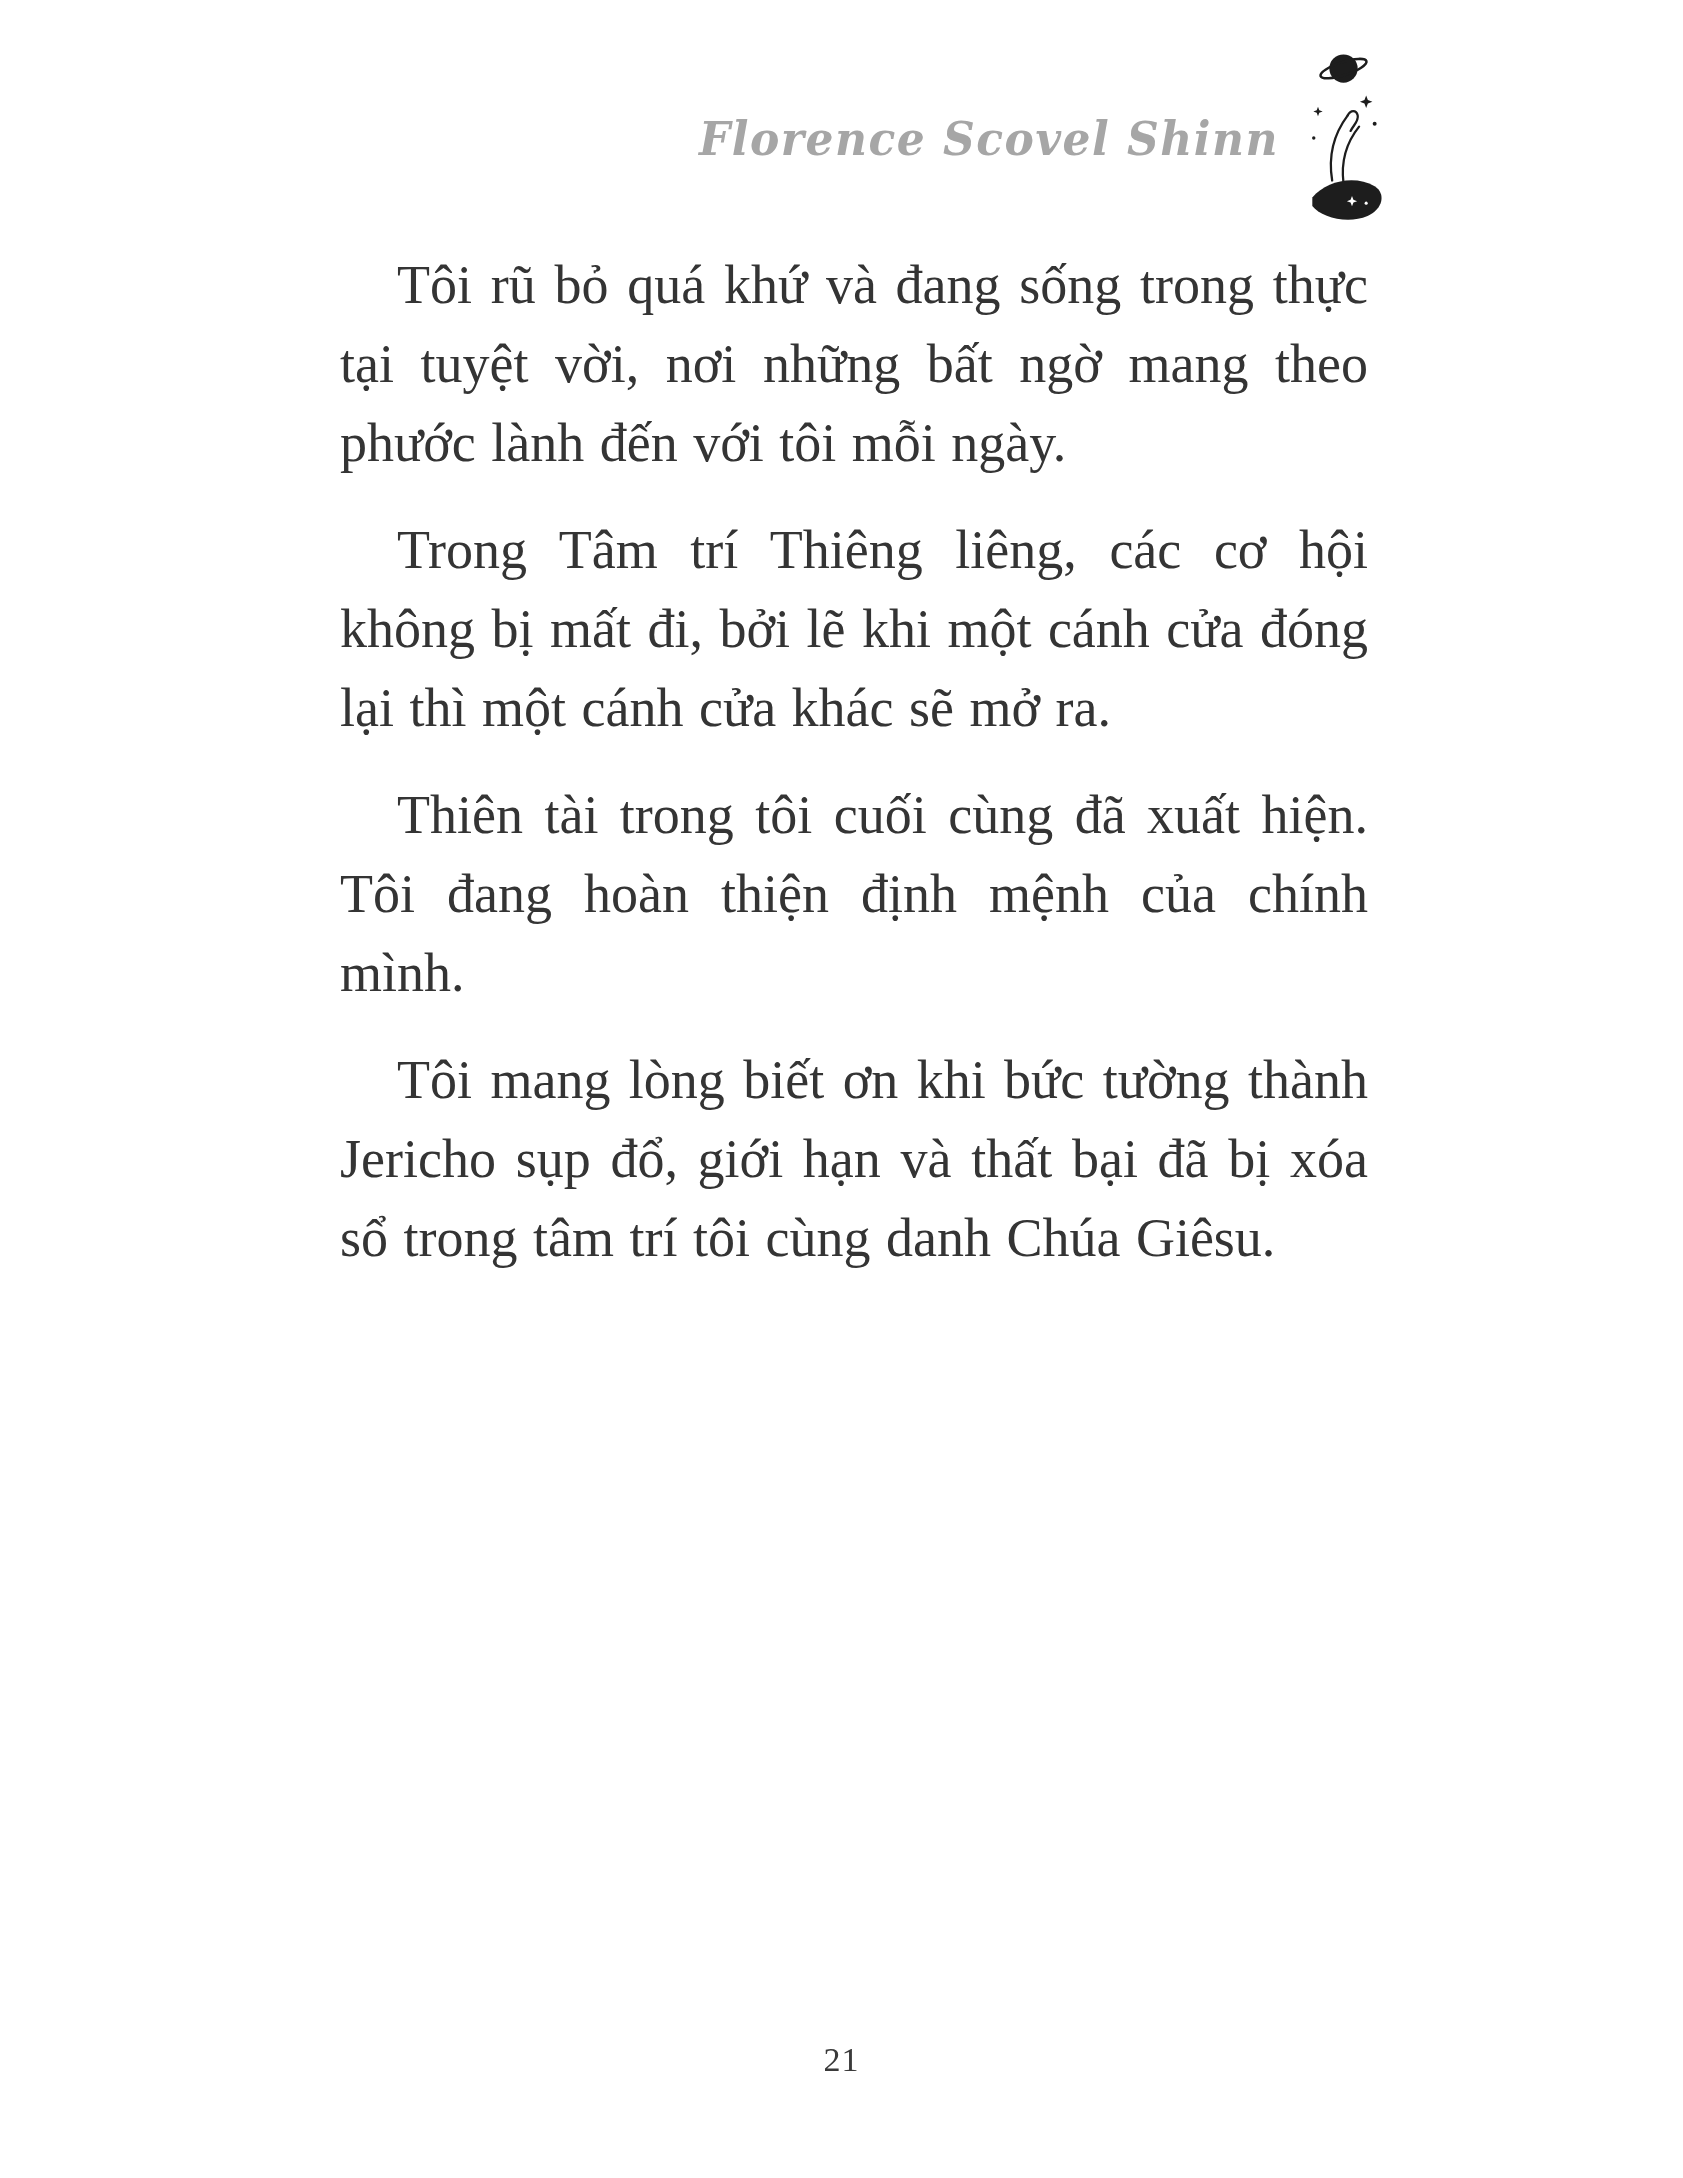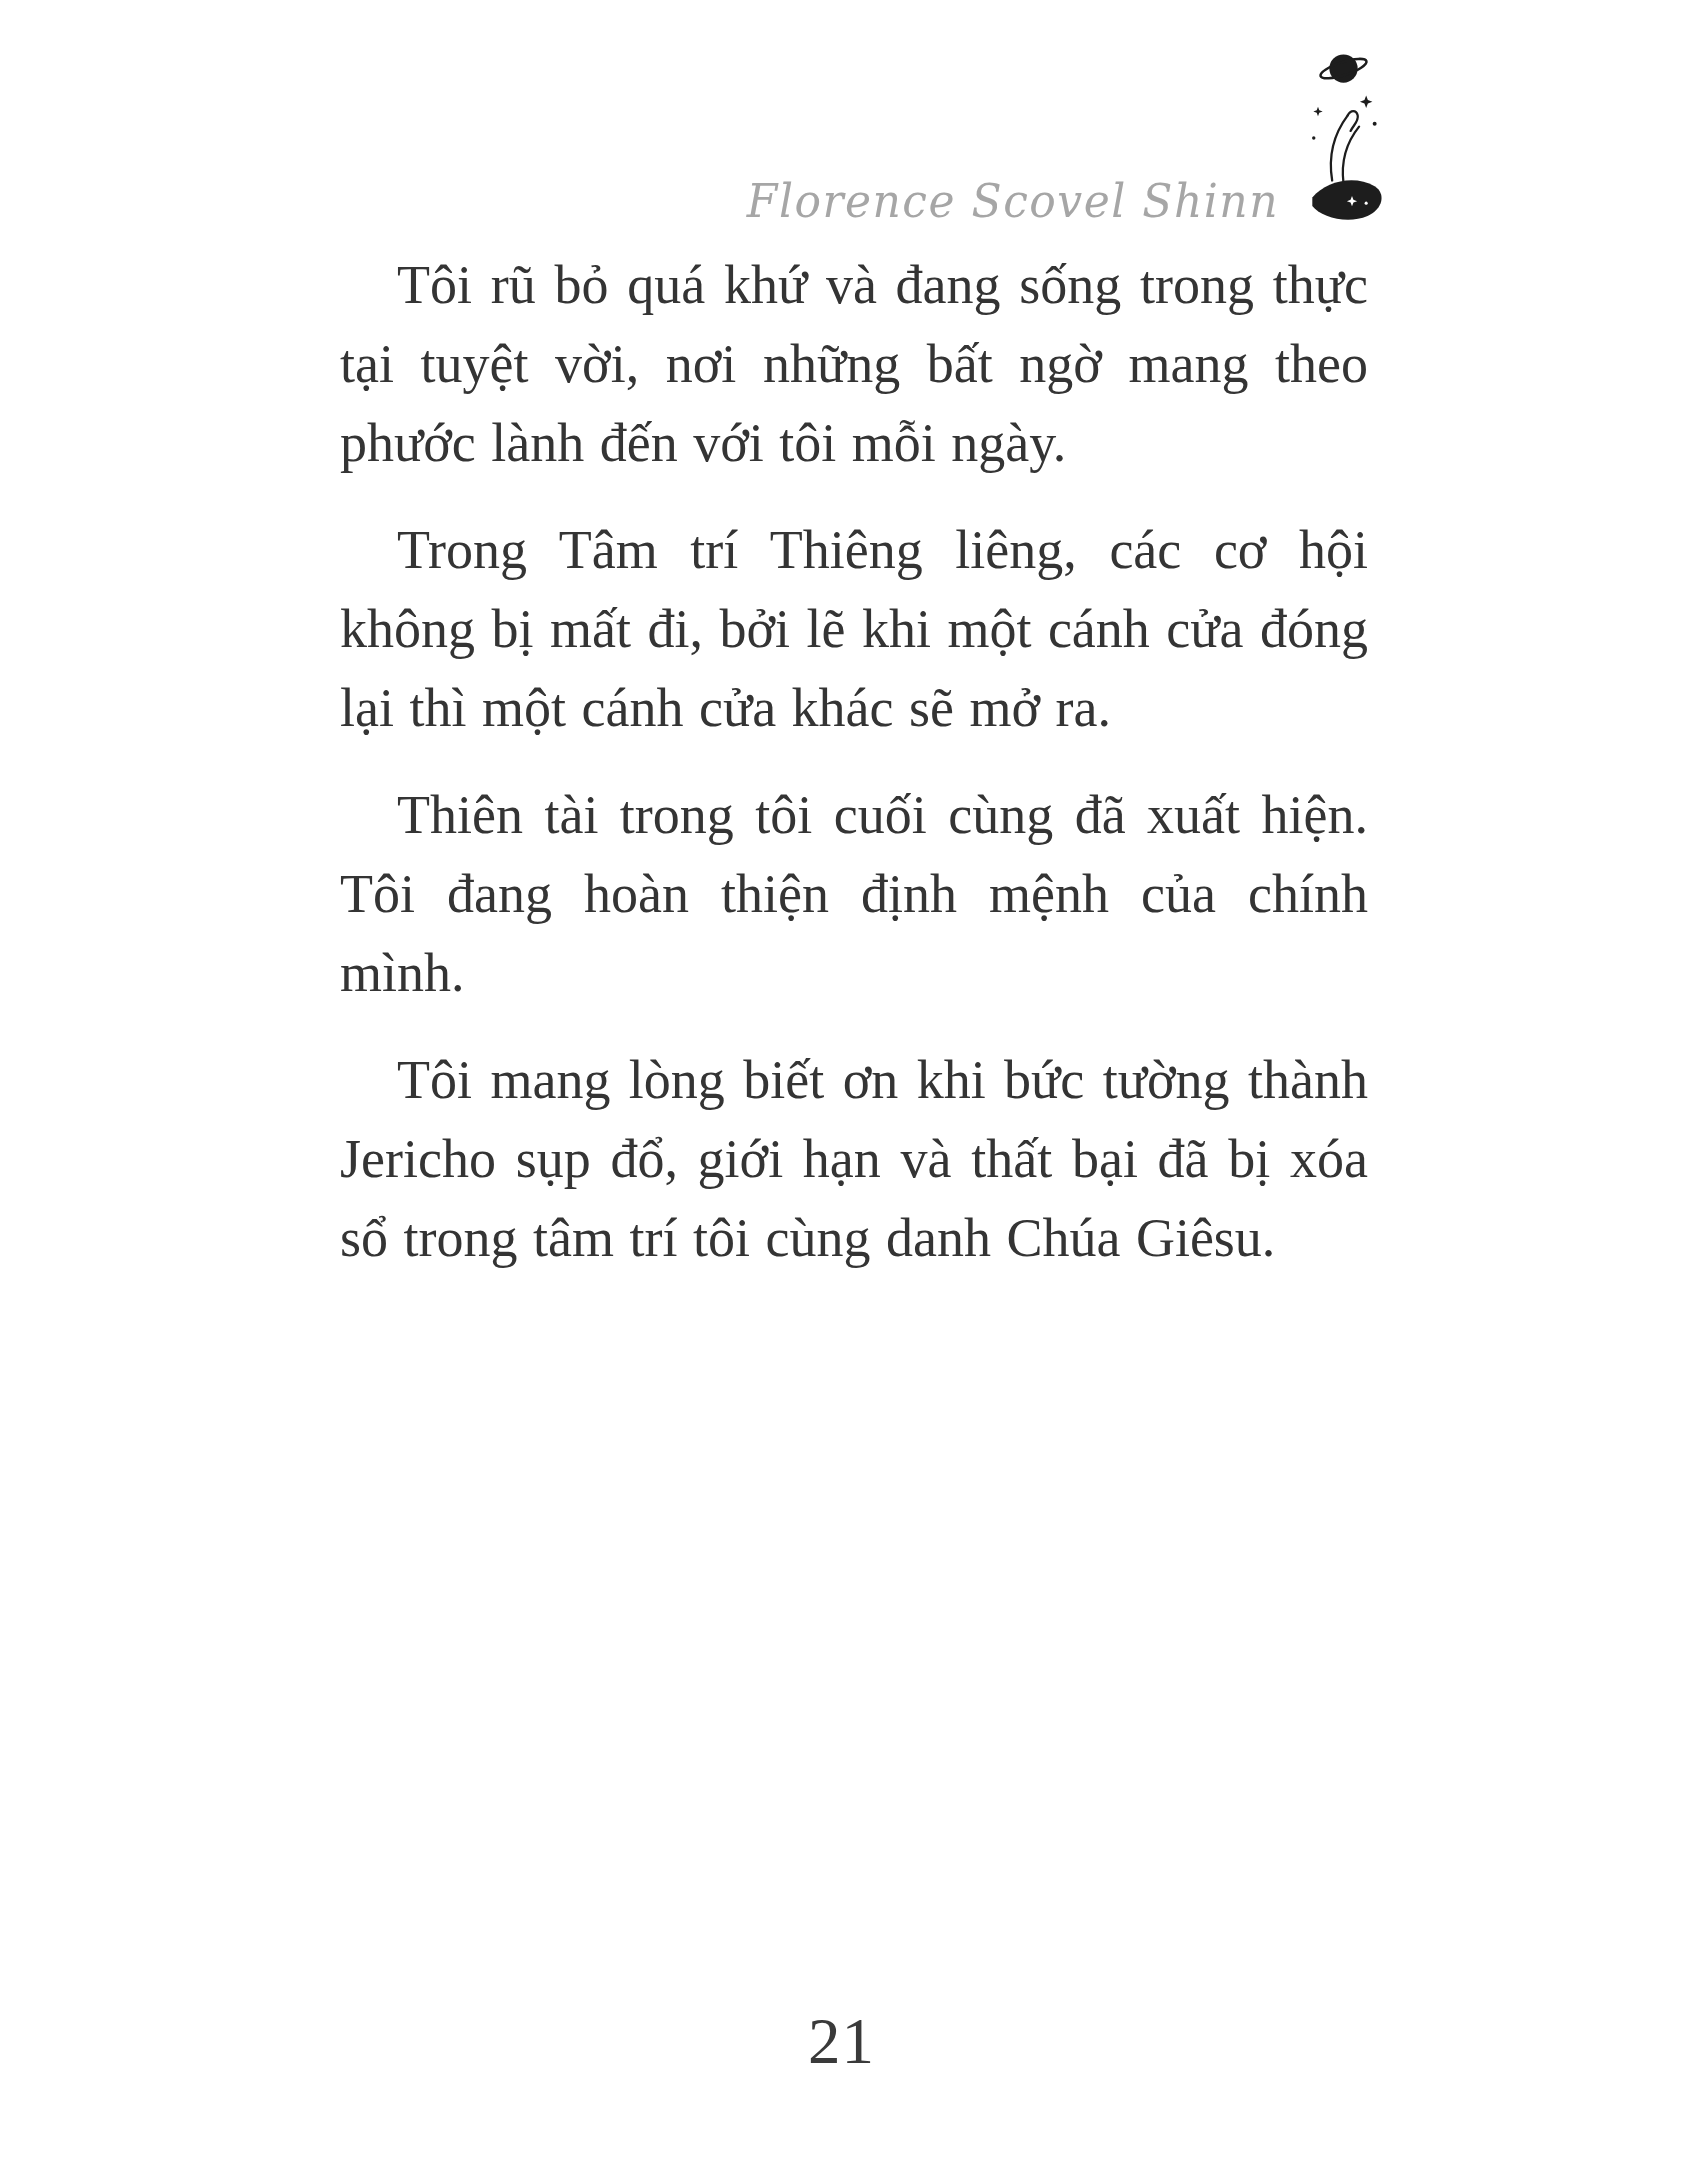--- a/index.html
+++ b/index.html
@@ -12,22 +12,23 @@
     color: #343434;
     overflow: hidden;
   }
 
   
   .page-header {
     position: absolute;
     top: 50px;
     right: 297px;
     display: flex;
-    align-items: flex-end;
+    align-items: center;
     gap: 22px;
+    font-weight: bold;
   }
   .author {
     font-family: "DejaVu Serif", serif;
     font-style: italic;
     font-size: 44px;
     letter-spacing: 1.5px;
     color: #a6a6a6;
     white-space: nowrap;
     transform: scaleY(1.05);
   }
@@ -53,21 +54,21 @@
 
   
   .page-footer {
     position: absolute;
     left: 0;
     right: 0;
     bottom: 99px;
     text-align: center;
   }
   .page-number {
-    font-size: 65px;
+    font-size: 34px;
     color: #3a3a3a;
     letter-spacing: 1px;
   }
 </style>
 </head>
 <body>
 
 <div class="page">
 
   <header class="page-header">

